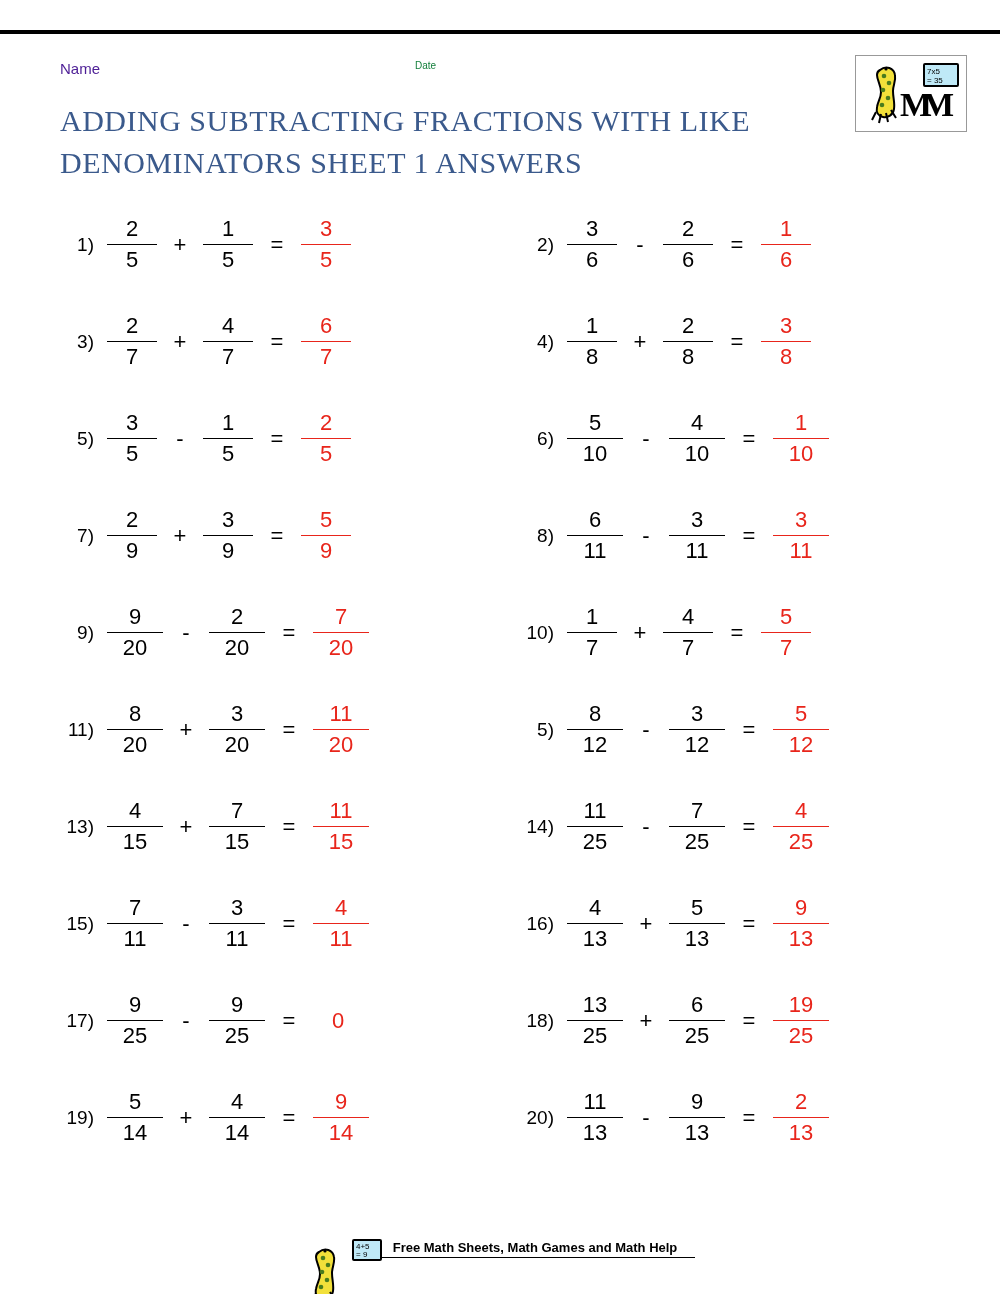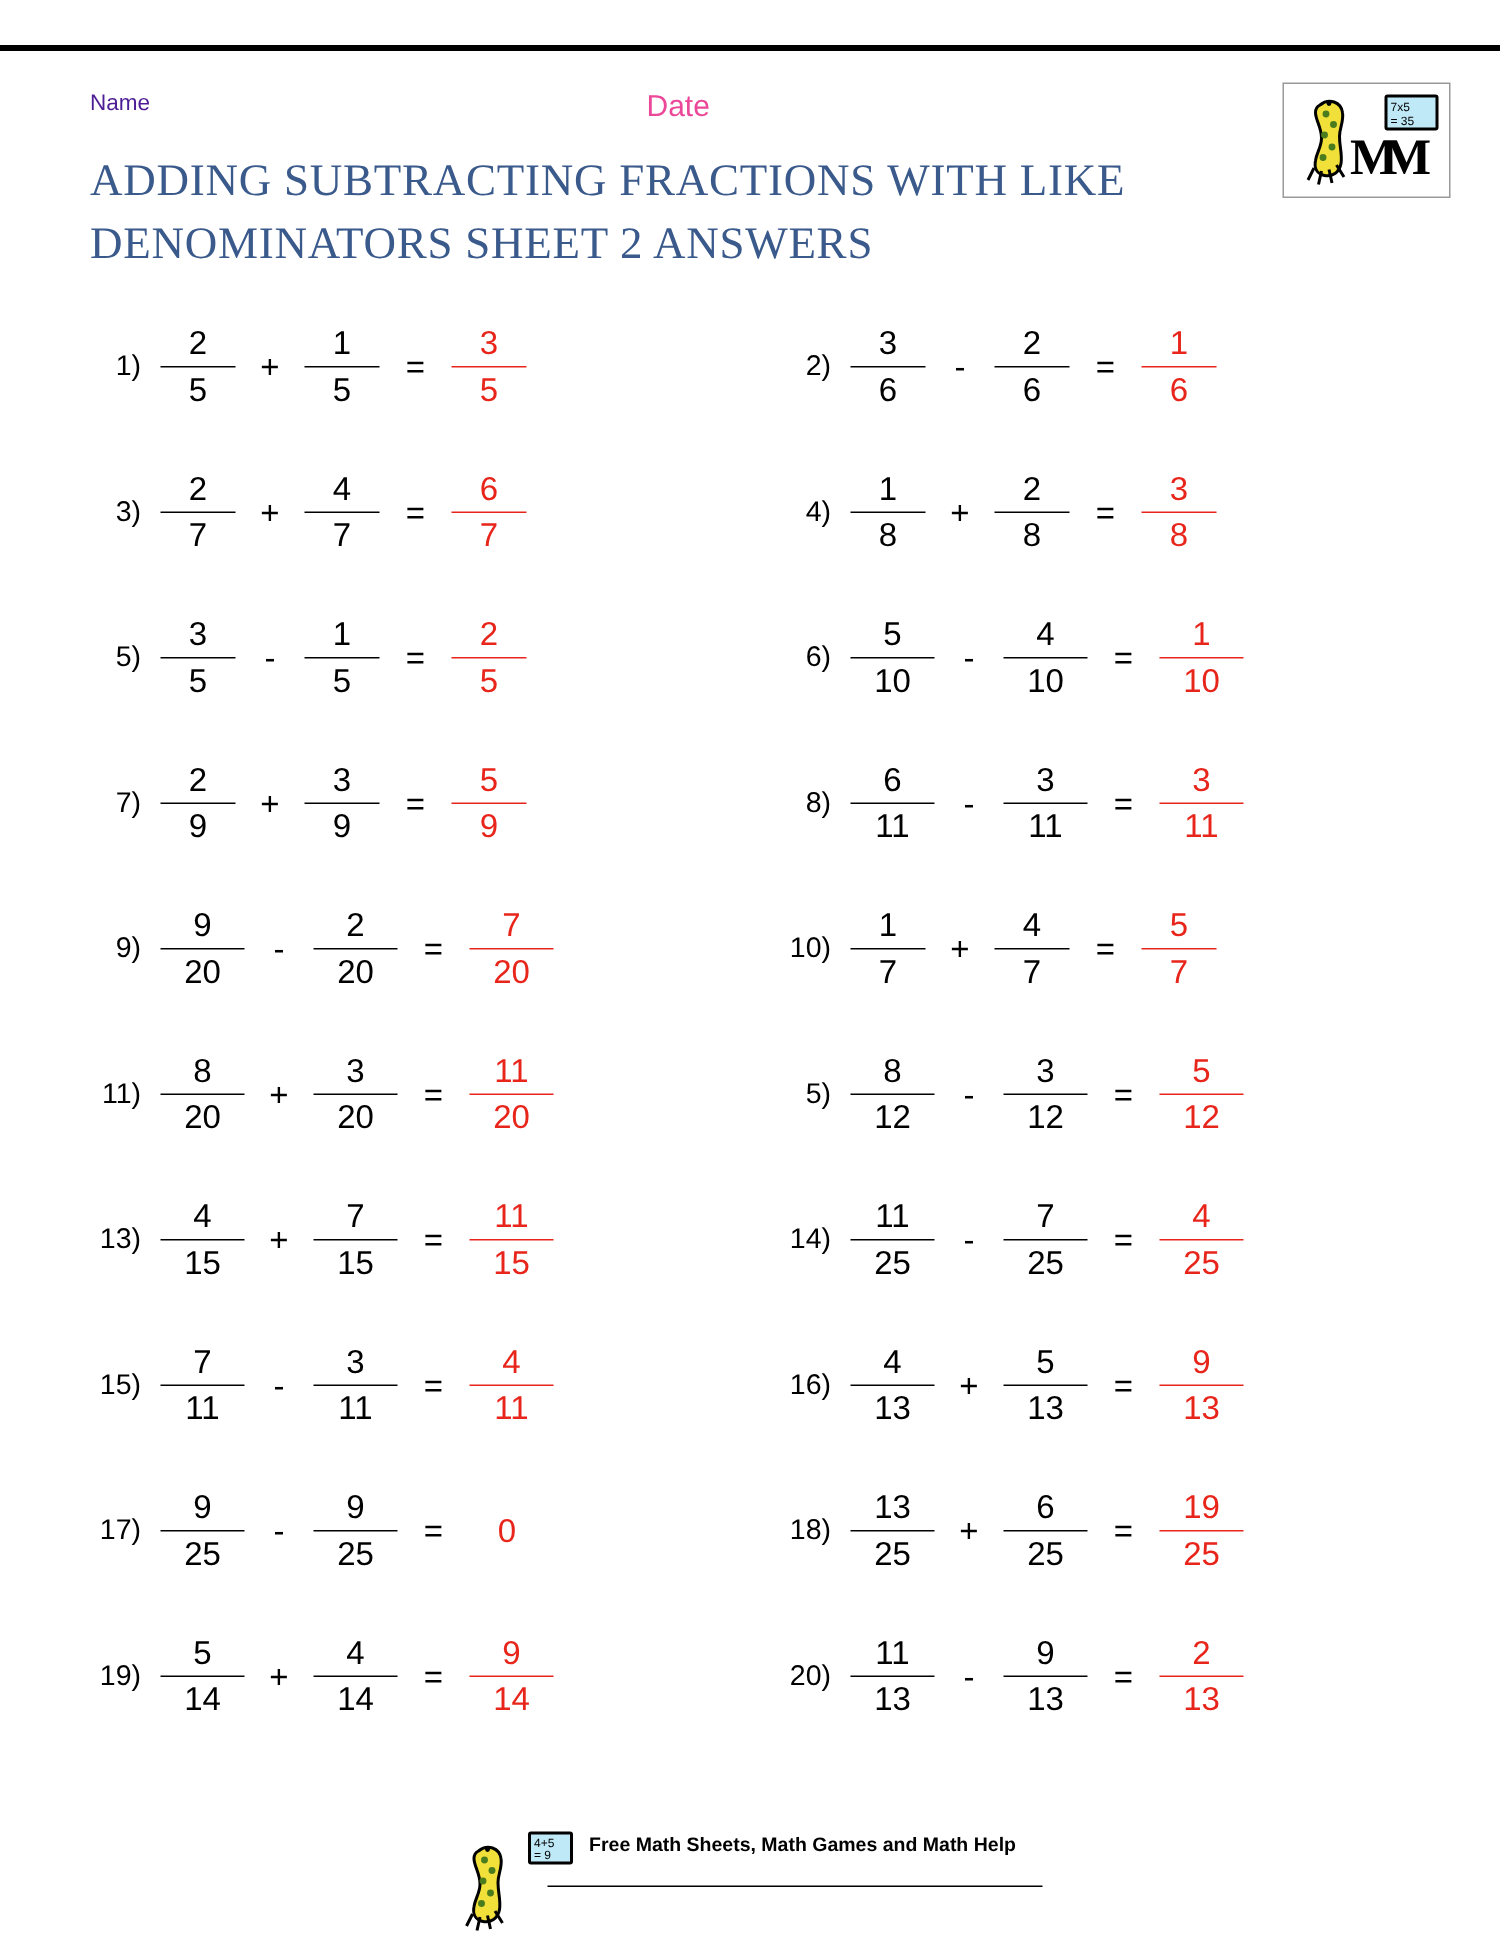--- a/index.html
+++ b/index.html
@@ -25,23 +25,23 @@
   .name-label {
     position: absolute;
     top: 60px;
     left: 60px;
     font-size: 15px;
     color: #4c1d95;
   }
   .date-label {
     position: absolute;
     top: 60px;
-    left: 431px;
-    font-size: 20px;
-    color: #ec4899;
+    left: 415px;
+    font-size: 10px;
+    color: #15803d;
   }
   .logo-box {
     position: absolute;
     top: 55px;
     left: 855px;
     width: 110px;
     height: 75px;
     border: 1px solid #999999;
     background: #ffffff;
   }
@@ -139,21 +139,21 @@
   }
   .footer-inner {
     display: inline-block;
     position: relative;
   }
   .footer-tag {
     font-size: 13px;
     font-weight: bold;
     color: #000000;
     margin-left: 70px;
-    margin-bottom: 20px;
+    margin-bottom: 2px;
   }
   .footer-rule {
     width: 330px;
     height: 1.5px;
     background: #000000;
     margin: 2px 0 2px 60px;
   }
   .footer-url {
     font-family: "Liberation Serif", serif;
     font-size: 29px;
@@ -199,21 +199,21 @@
     <text class="logo-m" x="60" y="56" font-size="34" fill="#000">M</text>
 
     <g>
       <rect class="board" x="62" y="4" width="34" height="22" rx="1"></rect>
       <text x="65" y="14" font-size="8" fill="#000" font-family="Liberation Sans, sans-serif">7x5</text>
       <text x="65" y="23" font-size="8" fill="#000" font-family="Liberation Sans, sans-serif">= 35</text>
     </g>
   </svg>
 </div>
 
-<div class="title">ADDING SUBTRACTING FRACTIONS WITH LIKE DENOMINATORS SHEET 2 ANSWERS</div>
+<div class="title">ADDING SUBTRACTING FRACTIONS WITH LIKE DENOMINATORS SHEET 1 ANSWERS</div>
 
 <div class="problems">
 
   <div class="prow">
     <div class="prob left">
       <span class="num-label">1)</span>
       <span class="frac">
           <span class="top">2</span>
           <span class="bar"></span>
           <span class="bot">5</span>

